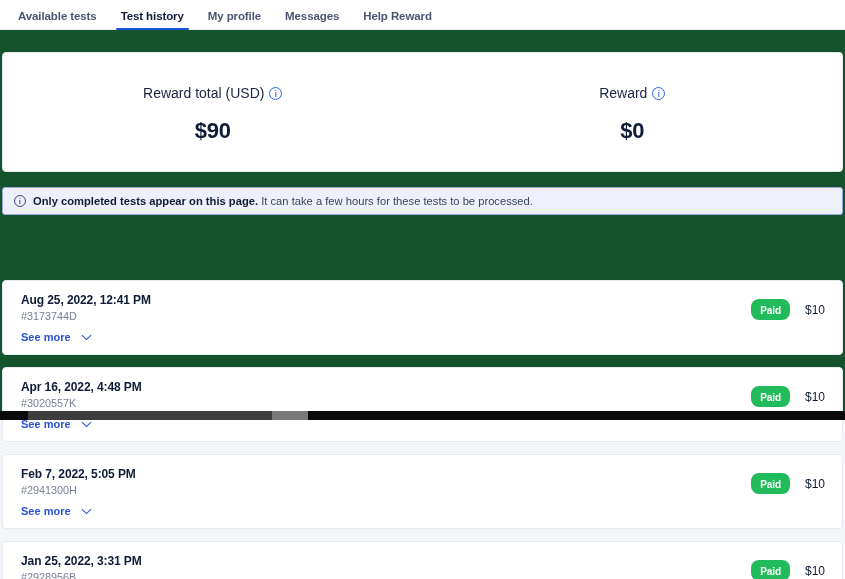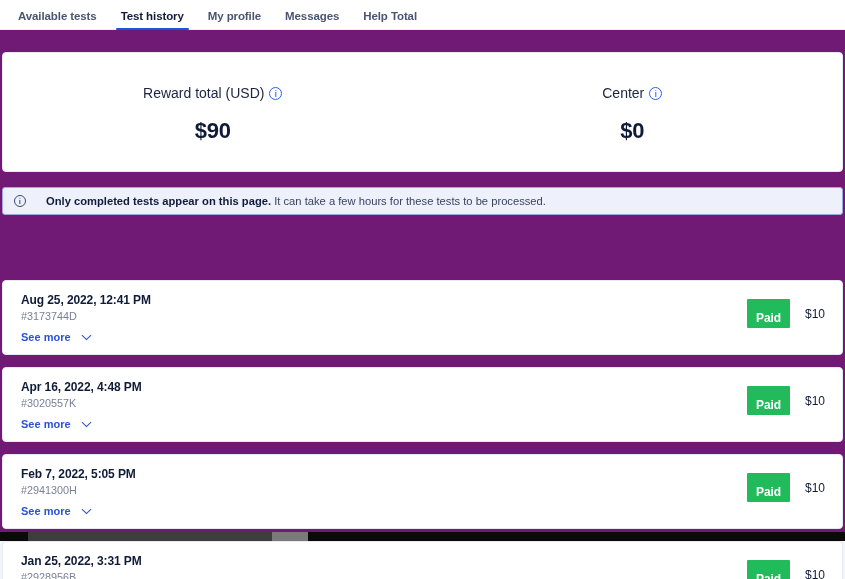--- a/index.html
+++ b/index.html
@@ -13,22 +13,22 @@
   body {
     font-family: "Liberation Sans", sans-serif;
     background: #f4f5f8;
     color: #1b2440;
     -webkit-font-smoothing: antialiased;
   }
 
   .page {
     position: relative;
     width: 845px;
-    height: 541px;
-    background: #701a75;
+    height: 420px;
+    background: #14532d;
   }
 
   
   .topnav {
     height: 30px;
     background: #ffffff;
     display: flex;
     align-items: flex-end;
     padding-left: 6px;
     border-bottom: 1px solid #eceef3;
@@ -136,21 +136,21 @@
     right: 2px;
     height: 28px;
     background: #eef0fb;
     border: 1px solid #9aa9e0;
     border-radius: 3px;
     display: flex;
     align-items: center;
     padding-left: 11px;
     font-size: 11.2px;
     color: #2b3454;
-    gap: 20px;
+    gap: 7px;
   }
   .notice-icon {
     width: 12px;
     height: 12px;
     border: 1.2px solid #3b4a74;
     border-radius: 50%;
     position: relative;
     flex: 0 0 auto;
   }
   .notice-icon::before {
@@ -232,24 +232,24 @@
     position: absolute;
     right: 16px;
     top: 18px;
     display: flex;
     align-items: center;
     gap: 14px;
   }
   .badge {
     background: #22bb5b;
     color: #ffffff;
-    font-size: 12px;
-    font-weight: bold;
-    padding: 13px 9px 4px 9px;
-    border-radius: 1px;
+    font-size: 10px;
+    font-weight: bold;
+    padding: 7px 9px 4px 9px;
+    border-radius: 8px;
     line-height: 1;
     letter-spacing: -0.1px;
   }
   .amount {
     font-size: 12px;
     color: #101b38;
     font-weight: normal;
     min-width: 22px;
     text-align: center;
   }
@@ -284,37 +284,37 @@
 </head>
 <body>
 
 <div class="page">
 
   <div class="topnav">
     <div class="nav-tab">Available tests</div>
     <div class="nav-tab active">Test history</div>
     <div class="nav-tab">My profile</div>
     <div class="nav-tab">Messages</div>
-    <div class="nav-tab">Help Total</div>
+    <div class="nav-tab">Help Reward</div>
   </div>
 
   <div class="stats-card">
     <div class="stats-row">
 
       <div class="stat">
         <div class="stat-label">
           <span>Reward total (USD)</span>
           <span class="info-icon"></span>
         </div>
         <div class="stat-value">$90</div>
       </div>
 
       <div class="stat">
         <div class="stat-label">
-          <span>Center</span>
+          <span>Reward</span>
           <span class="info-icon"></span>
         </div>
         <div class="stat-value">$0</div>
       </div>
 
 
     </div>
   </div>
 
   <div class="notice">

